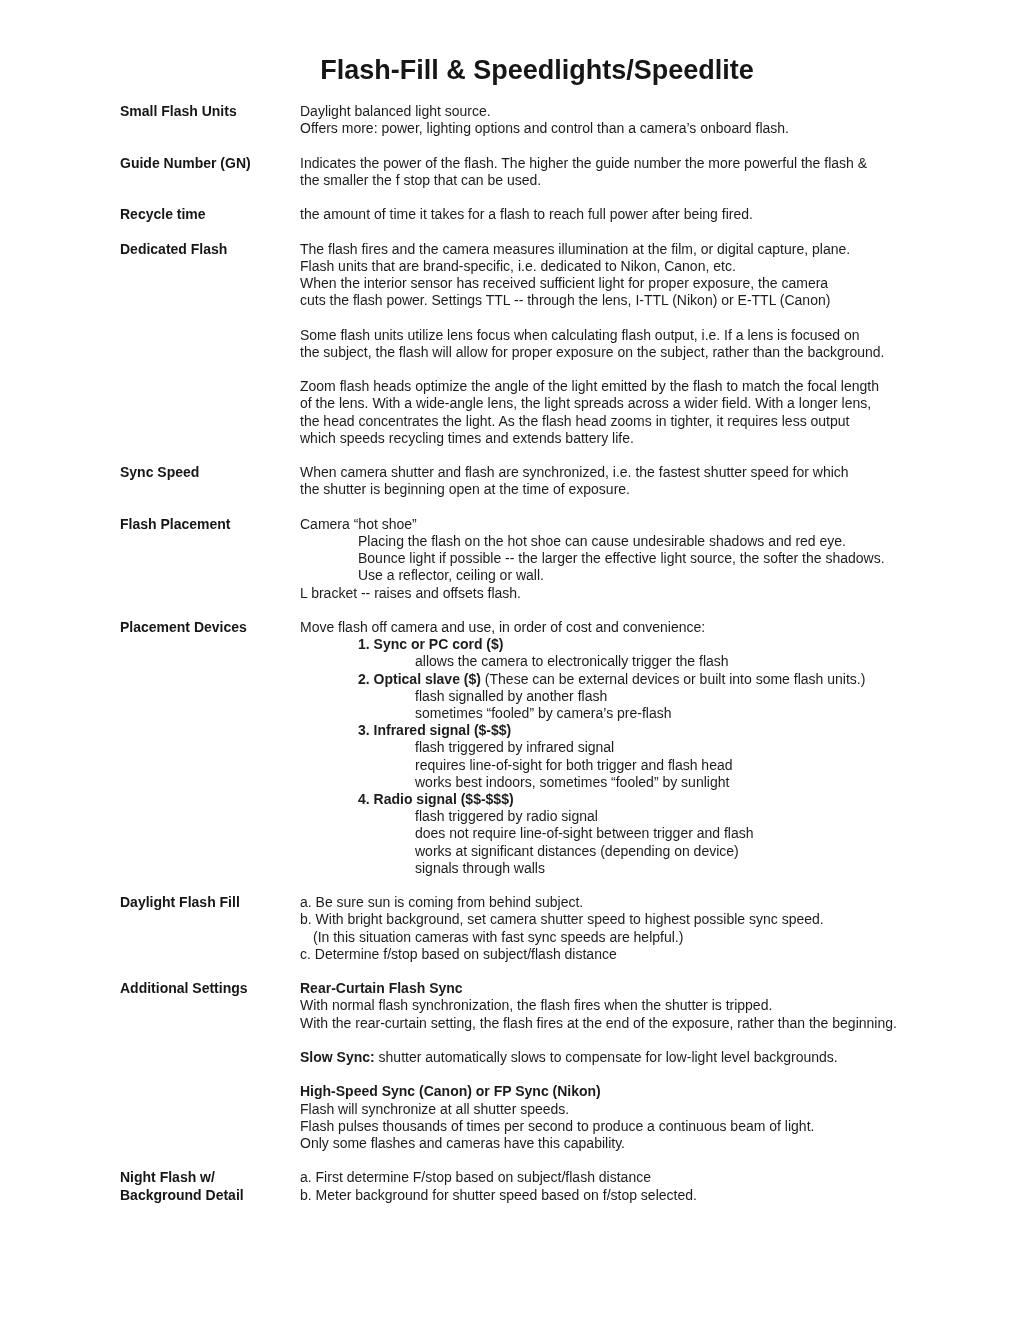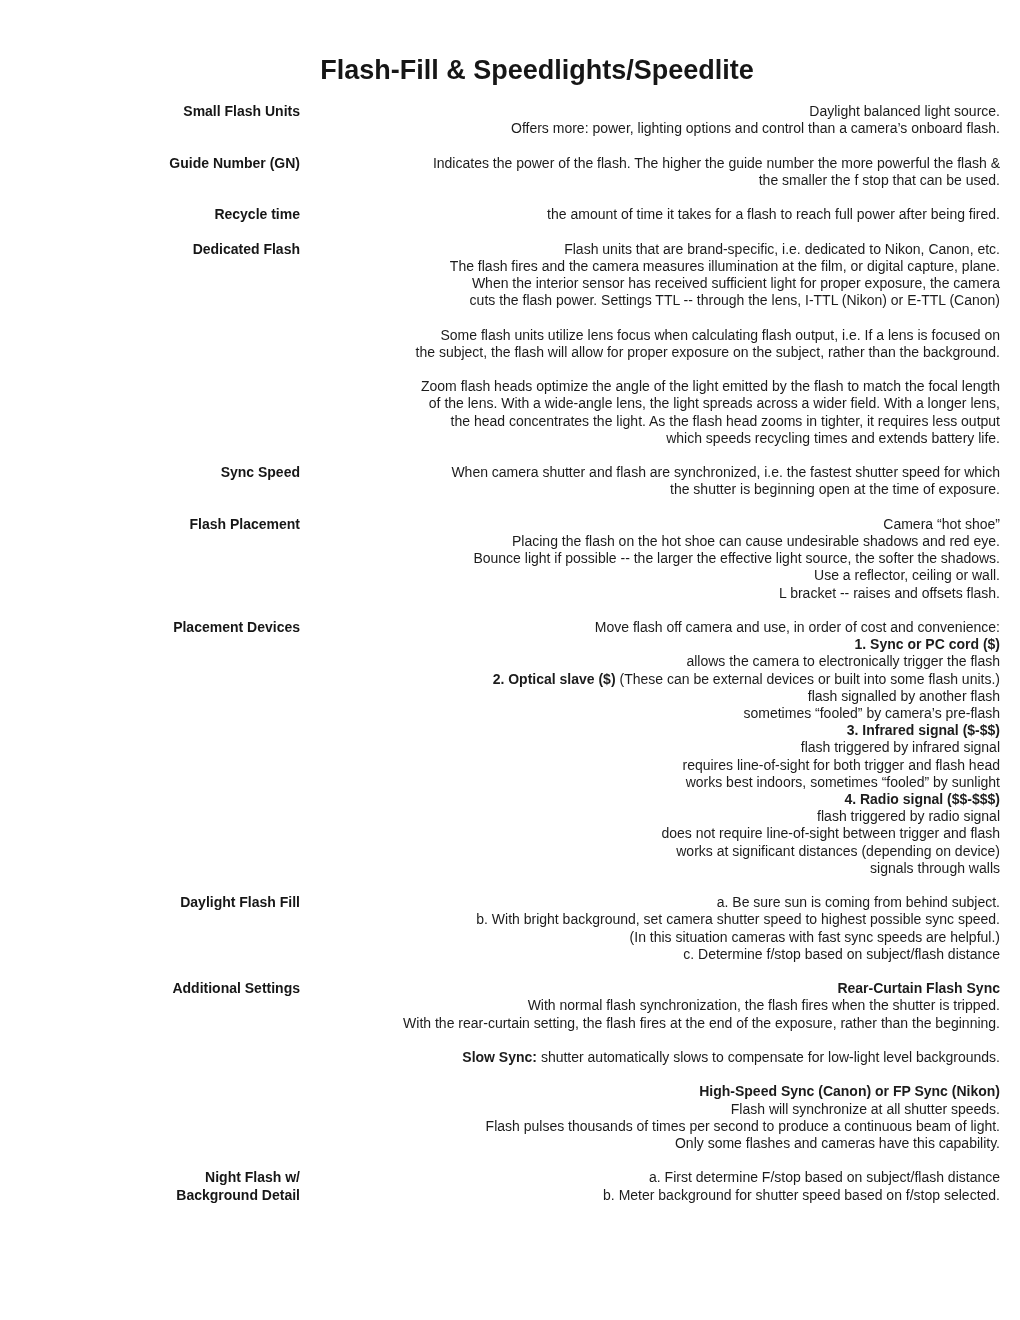--- a/index.html
+++ b/index.html
@@ -25,21 +25,21 @@
     color: #161616;
   }
   .doc {
     position: absolute;
     left: 120px;
     top: 103px;
     width: 880px;
     font-size: 14px;
     line-height: 17.2px;
   }
-  .section { display: flex; margin-top: 17.2px; text-align: right; }
+  .section { display: flex; margin-top: 17.2px; }
   .section:first-child { margin-top: 0; }
   .label {
     flex: 0 0 180px;
     width: 180px;
     font-weight: bold;
     color: #161616;
   }
   .content { flex: 1 1 auto; min-width: 0; }
   .para { margin-top: 17.2px; }
   .para:first-child { margin-top: 0; }
@@ -86,22 +86,22 @@
           <div class="line ind-0"><span>the amount of time it takes for a flash to reach full power after being fired.</span></div>
         </div>
       </div>
     </div>
     <div class="section">
       <div class="label">
         <div>Dedicated Flash</div>
       </div>
       <div class="content">
         <div class="para">
+          <div class="line ind-0"><span>The flash fires and the camera measures illumination at the film, or digital capture, plane.</span></div>
           <div class="line ind-0"><span>Flash units that are brand-specific, i.e. dedicated to Nikon, Canon, etc.</span></div>
-          <div class="line ind-0"><span>The flash fires and the camera measures illumination at the film, or digital capture, plane.</span></div>
           <div class="line ind-0"><span>When the interior sensor has received sufficient light for proper exposure, the camera</span></div>
           <div class="line ind-0"><span>cuts the flash power. Settings TTL -- through the lens, I-TTL (Nikon) or E-TTL (Canon)</span></div>
         </div>
         <div class="para">
           <div class="line ind-0"><span>Some flash units utilize lens focus when calculating flash output,  i.e. If a lens is focused on</span></div>
           <div class="line ind-0"><span>the subject, the flash will allow for proper exposure on the subject, rather than the background.</span></div>
         </div>
         <div class="para">
           <div class="line ind-0"><span>Zoom flash heads optimize the angle of the light emitted by the flash to match the focal length</span></div>
           <div class="line ind-0"><span>of the lens. With a wide-angle lens, the light spreads across a wider field. With a longer lens,</span></div>

